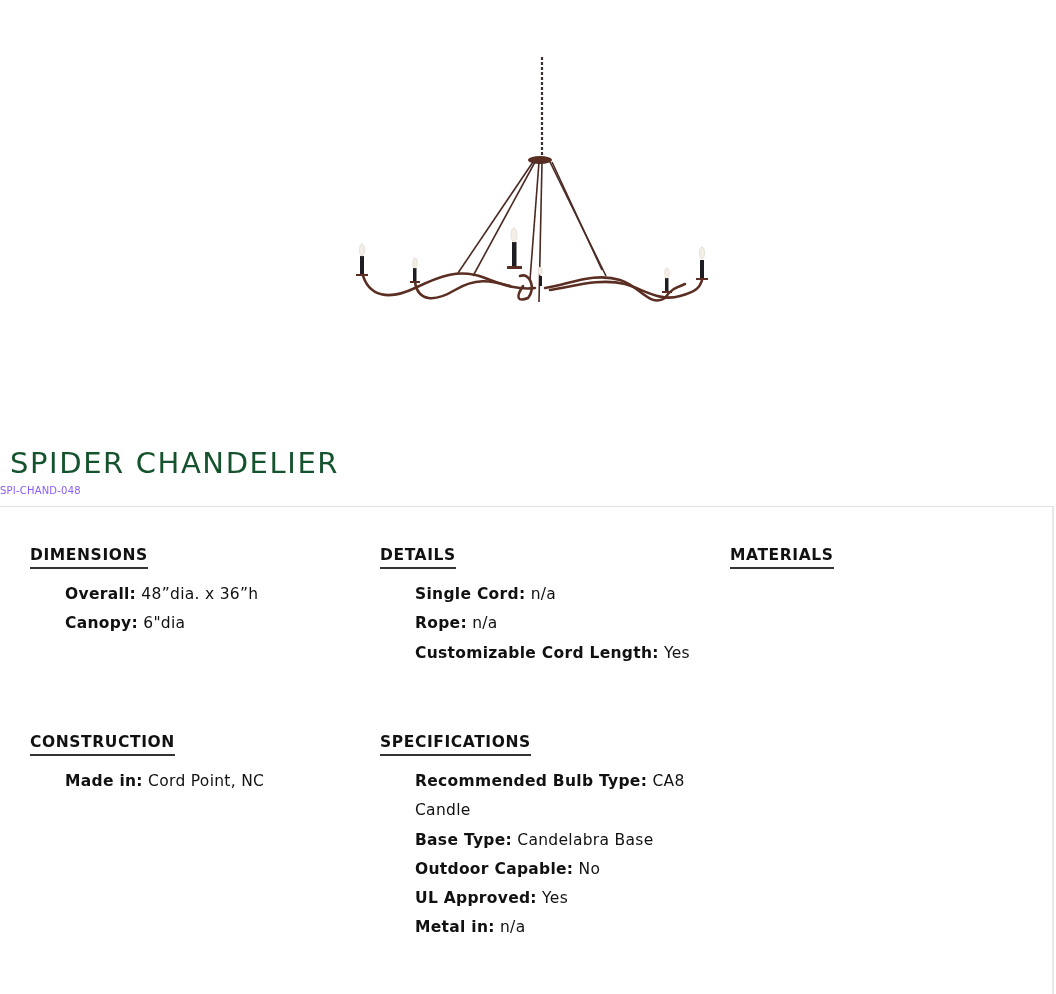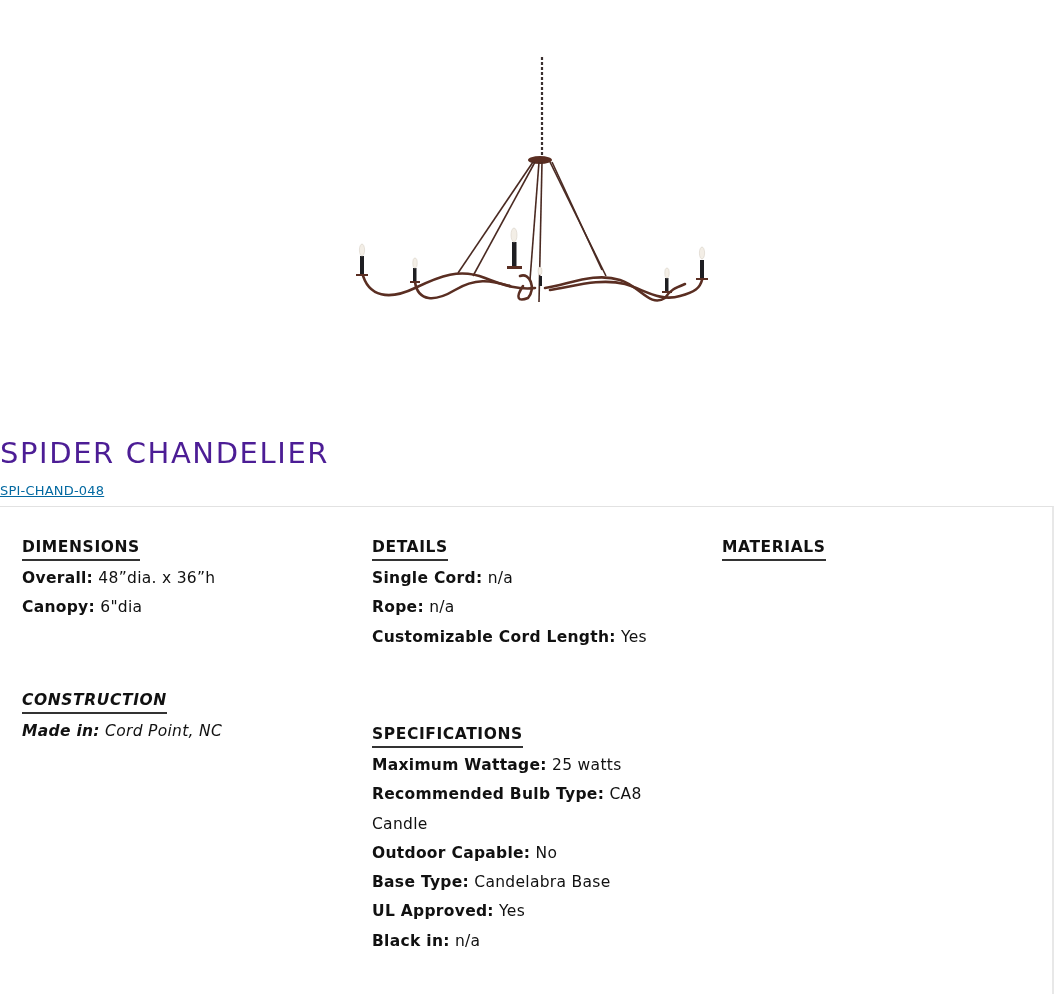--- a/index.html
+++ b/index.html
@@ -8,49 +8,49 @@
       font-family: "DejaVu Sans", sans-serif; color: #111111;
     }
     .hero {
       position: absolute; left: 0; top: 0; width: 1056px; height: 420px;
     }
     .hero svg { position: absolute; left: 340px; top: 40px; }
     .title {
       position: absolute; left: 0; top: 434px;
       font-family: "DejaVu Sans", sans-serif;
       font-size: 29px; letter-spacing: 1.6px; font-weight: normal;
-      color: #4c1d95; margin: 0; line-height: 38px;
+      color: #14532d; margin: 10px; line-height: 38px;
     }
     .sku {
       position: absolute; left: 0; top: 480px;
-      font-size: 13px; color: #0369a1; line-height: 22px; letter-spacing: 0.2px; text-decoration: underline;
+      font-size: 10px; color: #8b5cf6; line-height: 22px; letter-spacing: 0.2px;
     }
     .specs-box {
       position: absolute; left: 0; top: 506px; width: 1052px; height: 500px;
       border-top: 1px solid #e2e2e2; border-right: 2px solid #e8e8e8;
     }
     .section {
       position: absolute;
     }
     .section h3 {
-      margin: 0; display: inline-block;
+      margin: 8px; display: inline-block;
       font-size: 15.5px; font-weight: bold; letter-spacing: 0.6px;
       line-height: 22px; padding-bottom: 1px;
       border-bottom: 2px solid #333333;
     }
-    .rows { margin-top: 3px; }
+    .rows { margin-top: 3px; margin-left: 43px; }
     .row {
       font-size: 15.5px; line-height: 29.3px; white-space: nowrap; letter-spacing: 0.3px;
     }
     .row.wrap { white-space: normal; width: 290px; }
     .row .k { font-weight: bold; }
     .sec-dimensions { left: 22px; top: 536px; }
     .sec-details { left: 372px; top: 536px; }
     .sec-materials { left: 722px; top: 536px; }
-    .sec-construction { left: 22px; top: 689px; font-style: italic; }
+    .sec-construction { left: 22px; top: 723px; }
     .sec-specifications { left: 372px; top: 723px; }
   </style>
 </head>
 <body>
 
 <div class="hero">
   <svg width="380" height="290" viewBox="0 0 380 290">
 
     <line x1="202" y1="17" x2="202" y2="118" stroke="#3a3030" stroke-width="2.2" stroke-dasharray="3 2"></line>
 
@@ -128,20 +128,19 @@
 <div class="section sec-construction">
   <h3>CONSTRUCTION</h3>
   <div class="rows">
     <div class="row"><span class="k">Made in:</span> <span>Cord Point, NC</span></div>
   </div>
 </div>
 
 <div class="section sec-specifications">
   <h3>SPECIFICATIONS</h3>
   <div class="rows">
-    <div class="row"><span class="k">Maximum Wattage:</span> <span>25 watts</span></div>
     <div class="row wrap"><span class="k">Recommended Bulb Type:</span> <span>CA8 Candle</span></div>
+    <div class="row"><span class="k">Base Type:</span> <span>Candelabra Base</span></div>
     <div class="row"><span class="k">Outdoor Capable:</span> <span>No</span></div>
-    <div class="row"><span class="k">Base Type:</span> <span>Candelabra Base</span></div>
     <div class="row"><span class="k">UL Approved:</span> <span>Yes</span></div>
-    <div class="row"><span class="k">Black in:</span> <span>n/a</span></div>
+    <div class="row"><span class="k">Metal in:</span> <span>n/a</span></div>
   </div>
 </div>
 
 </body></html>

